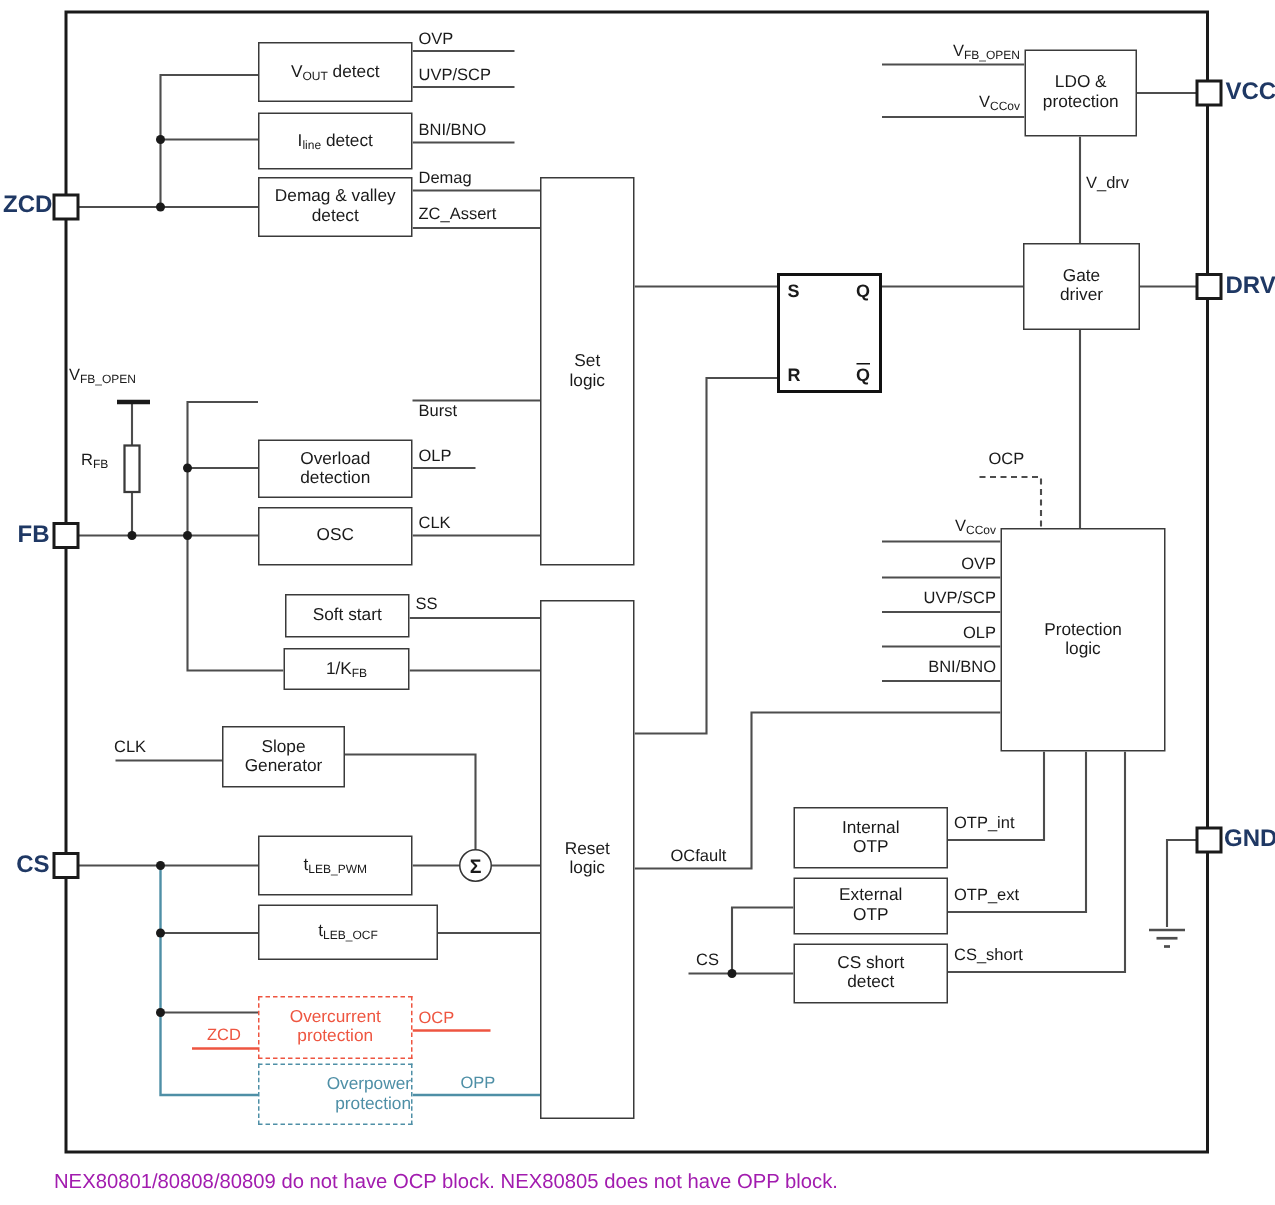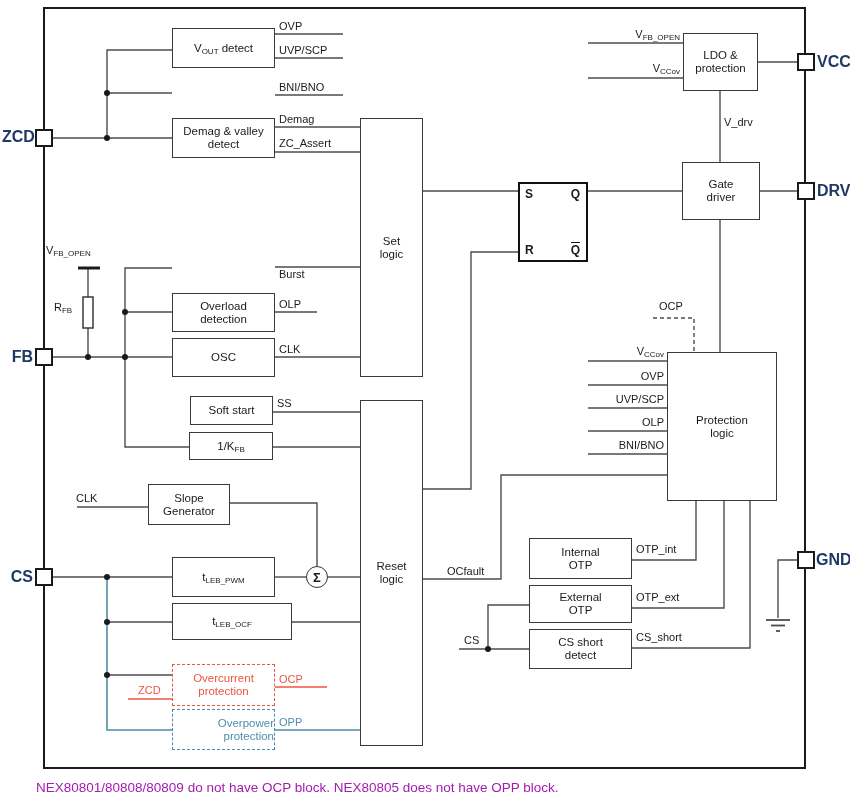--- a/index.html
+++ b/index.html
@@ -13,21 +13,21 @@
     display:flex;flex-direction:column;align-items:center;justify-content:center;
     font-size:11.5px;line-height:13px;text-align:center;z-index:2;
   }
   .blk.dashed-red{border:1.6px dashed #EE5540;color:#EE5540;}
   .blk.dashed-teal{border:1.6px dashed #4E8FA6;color:#4E8FA6;align-items:flex-end;}
   .lbl{position:absolute;font-size:11px;line-height:12px;white-space:nowrap;z-index:3;}
   .lbl sub, .blk sub{font-size:8px;line-height:0;vertical-align:-2px;letter-spacing:0;}
   .pinlbl{font-weight:600;color:#1F3864;font-size:16px;}
   .ralign{text-align:right;}
   .red{color:#EE5540;}
-  .teal{color:#4E8FA6;}
+  .teal{color:#4E8FA6;margin-left:28px;}
   #sr-latch{position:absolute;box-sizing:border-box;border:2px solid #111;background:#fff;z-index:2;}
   #sr-latch span{position:absolute;font-size:12px;font-weight:600;}
   .overline{border-top:1.5px solid #111;padding-top:0px;}
   #sigma{
     position:absolute;box-sizing:border-box;width:22px;height:22px;border:1.5px solid #333;
     border-radius:50%;background:#fff;display:flex;align-items:center;justify-content:center;
     font-size:13px;font-weight:600;z-index:2;
   }
   #caption{position:absolute;font-size:13.5px;color:#a21caf;z-index:3;white-space:nowrap;}
 </style>
@@ -116,20 +116,23 @@
       <rect x="36" y="569" width="16" height="16"></rect>
       <rect x="798" y="54" width="16" height="16"></rect>
       <rect x="798" y="183" width="16" height="16"></rect>
       <rect x="798" y="552" width="16" height="16"></rect>
     </g>
   </svg>
 
   <div class="blk" style="left:172px;top:28px;width:103px;height:40px;">
     <span><span>V</span><sub>OUT</sub><span> detect</span></span>
   </div>
+  <div class="blk" style="left:172px;top:75px;width:103px;height:38px;">
+    <span><span>I</span><sub>line</sub><span> detect</span></span>
+  </div>
   <div class="blk" style="left:172px;top:118px;width:103px;height:40px;">
     <span>Demag &amp; valley</span>
     <span>detect</span>
   </div>
   <div class="blk" style="left:172px;top:293px;width:103px;height:39px;">
     <span>Overload</span>
     <span>detection</span>
   </div>
   <div class="blk" style="left:172px;top:338px;width:103px;height:39px;">
     <span>OSC</span>

